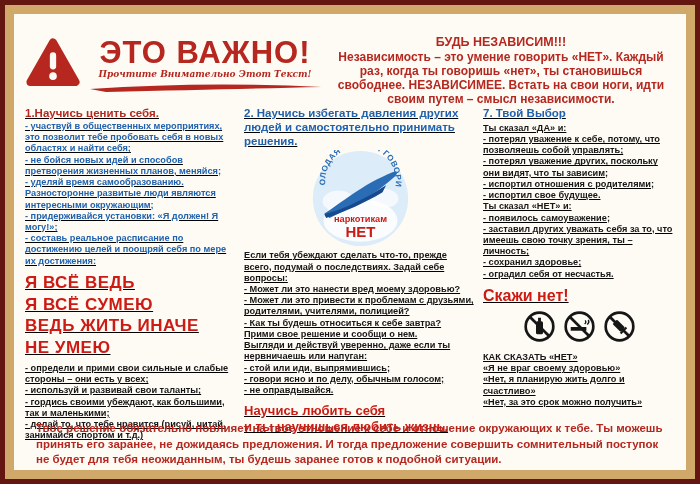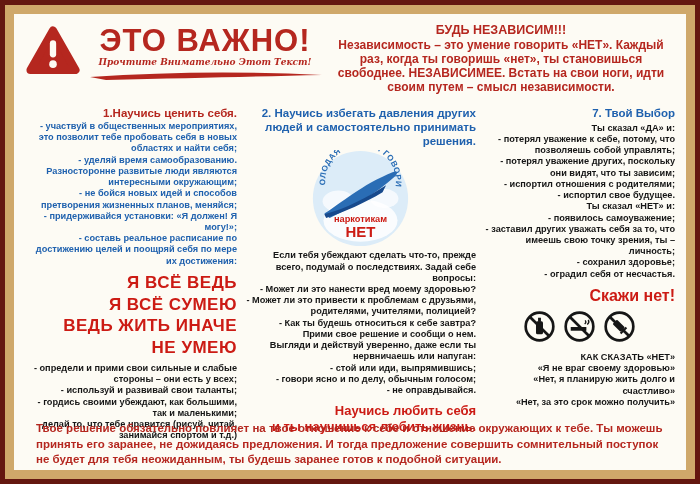--- a/index.html
+++ b/index.html
@@ -1,34 +1,34 @@
 <!DOCTYPE html>
 <html><head>
 <meta charset="utf-8">
 <style>
   html,body { margin:0; padding:0; background:#888; font-family:"Liberation Sans",sans-serif; }
   .poster { width:700px; height:484px; box-sizing:border-box; background:#641710; padding:5px; }
   .frame { width:100%; height:100%; box-sizing:border-box; background:#cfa86a; padding:9px; }
-  .content { width:100%; height:100%; box-sizing:border-box; background:#fdfbf4; padding:8px 8px 2px;
-             display:flex; flex-direction:column; overflow:hidden;gap:12px; }
+  .content { width:100%; height:100%; box-sizing:border-box; background:#fdfbf4; padding:20px 8px 2px;
+             display:flex; flex-direction:column; overflow:hidden; }
 
   
   .header { display:flex; height:70px; flex-shrink:0; }
   .important { width:302px; display:flex; align-items:flex-start; padding-top:3px; }
   .tri { margin:0 6px 0 4px; }
   .imp-text { display:flex; flex-direction:column; align-items:center; }
   .imp-title { color:#b5271f; font-weight:bold; font-size:31px; letter-spacing:1px; line-height:1; white-space:nowrap; }
   .imp-sub { color:#b5271f; font-style:italic; font-weight:bold; font-family:"DejaVu Serif",serif;
              font-size:9px; margin-top:1px; white-space:nowrap; }
   .indep { flex:1; color:#b5271f; font-weight:bold; text-align:center; font-size:12px; line-height:1.17; padding:1px 2px 0; }
   .indep-line1 { font-size:12.5px; }
 
   
   .cols { display:flex; flex:1; margin-top:3px; min-height:0; }
-  .col { text-align:right; font-weight:bold; box-sizing:border-box; }
+  .col { text-align:left; font-weight:bold; box-sizing:border-box;text-decoration:underline; }
   .col1 { width:218px; padding:0 3px; }
   .col2 { width:240px; padding:0 4px; }
   .col3 { flex:1; padding:0 3px; }
   .h-red  { color:#b5271f; font-size:11.5px; margin-bottom:2px; }
   .h-blue { color:#1f61ae; font-size:11.5px; margin-bottom:2px; line-height:1.2; }
   .blue-list  { color:#1f61ae; font-size:9.2px; line-height:1.22; }
   .black-list { color:#161616; font-size:9.2px; line-height:1.22; }
   .motto  { color:#cc1b14; font-size:17px; line-height:1.28; margin:5px 0 4px; letter-spacing:.5px; }
   .motto2 { color:#cc1b14; font-size:13px; line-height:1.25; margin-top:7px; }
   .say-no { color:#cc1b14; font-size:16px; margin:7px 0 5px; }
@@ -71,22 +71,22 @@
           <div>Независимость – это умение говорить «НЕТ». Каждый раз, когда ты говоришь «нет», ты становишься свободнее. НЕЗАВИСИМЕЕ. Встать на свои ноги, идти своим путем – смысл независимости.</div>
         </div>
       </div>
 
       <div class="cols">
 
         <div class="col col1">
           <div class="h-red">1.Научись ценить себя.</div>
           <div class="blue-list">
               <div>- участвуй в общественных мероприятиях, это позволит тебе пробовать себя в новых областях и найти себя;</div>
+              <div>- не бойся новых идей и способов претворения жизненных планов, меняйся;</div>
               <div>- уделяй время самообразованию. Разносторонне развитые люди являются интересными окружающим;</div>
-              <div>- не бойся новых идей и способов претворения жизненных планов, меняйся;</div>
               <div>- придерживайся установки: «Я должен! Я могу!»;</div>
               <div>- составь реальное расписание по достижению целей и поощряй себя по мере их достижения:</div>
             </div>
           <div class="motto">
               <div>Я ВСЁ ВЕДЬ</div>
               <div>Я ВСЁ СУМЕЮ</div>
               <div>ВЕДЬ ЖИТЬ ИНАЧЕ</div>
               <div>НЕ УМЕЮ</div>
             </div>
           <div class="black-list">

